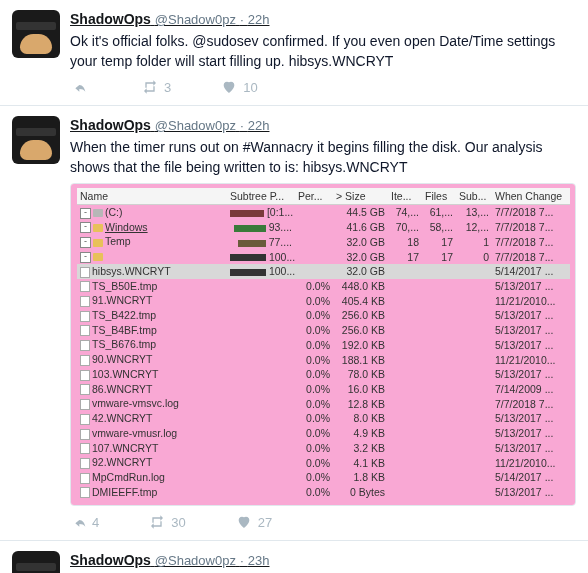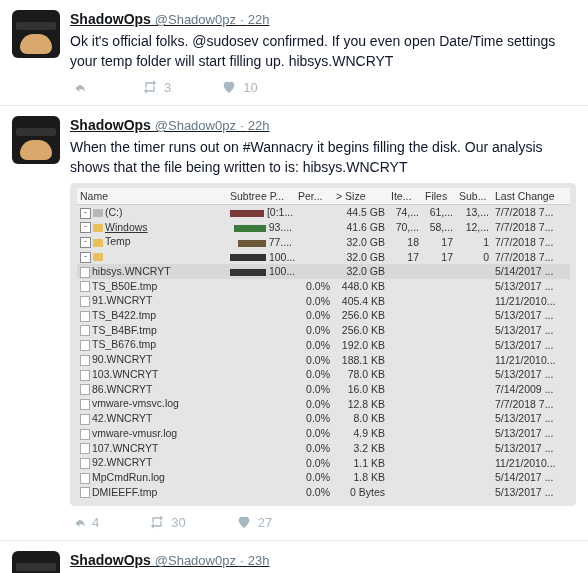--- a/index.html
+++ b/index.html
@@ -85,21 +85,21 @@
     width: 16px;
     height: 16px;
     fill: #aab8c2;
     margin-right: 6px;
   }
   .embedded-img {
     margin-top: 6px;
     border: 1px solid #e1e8ed;
     border-radius: 4px;
     padding: 4px 6px 6px 6px;
-    background: #e5e5e5;
+    background: #f9a8d4;
     font-family: "Segoe UI", Tahoma, sans-serif;
     font-size: 10.5px;
     color: #333;
     overflow-x: auto;
   }
   .file-table {
     width: 100%;
     border-collapse: collapse;
     table-layout: fixed;
   }
@@ -218,21 +218,21 @@
         </colgroup>
         <thead>
             <tr id="fthead">
               <th>Name</th>
               <th>Subtree P...</th>
               <th>Per...</th>
               <th>&gt; Size</th>
               <th>Ite...</th>
               <th>Files</th>
               <th>Sub...</th>
-              <th>Last Change</th>
+              <th>When Change</th>
             </tr>
           </thead>
         <tbody id="ftbody">
             <tr>
               <td class="indent0"><span class="box">-</span><span class="tree-icon ic-drive"></span><span>(C:)</span></td>
               <td class="num"><span class="bar" style="background:#7a3a3a;width:34px"></span> <span>[0:1...</span></td>
               <td class="num"></td>
               <td class="num">44.5 GB</td>
               <td class="num">74,...</td>
               <td class="num">61,...</td>
@@ -396,21 +396,21 @@
               <td class="num">3.2 KB</td>
               <td class="num"></td>
               <td class="num"></td>
               <td class="num"></td>
               <td>5/13/2017 ...</td>
             </tr>
             <tr>
               <td class="indent4"><span class="tree-icon ic-file"></span><span>92.WNCRYT</span></td>
               <td class="num"></td>
               <td class="num">0.0%</td>
-              <td class="num">1.1 KB</td>
+              <td class="num">4.1 KB</td>
               <td class="num"></td>
               <td class="num"></td>
               <td class="num"></td>
               <td>11/21/2010...</td>
             </tr>
             <tr>
               <td class="indent4"><span class="tree-icon ic-file"></span><span>MpCmdRun.log</span></td>
               <td class="num"></td>
               <td class="num">0.0%</td>
               <td class="num">1.8 KB</td>

